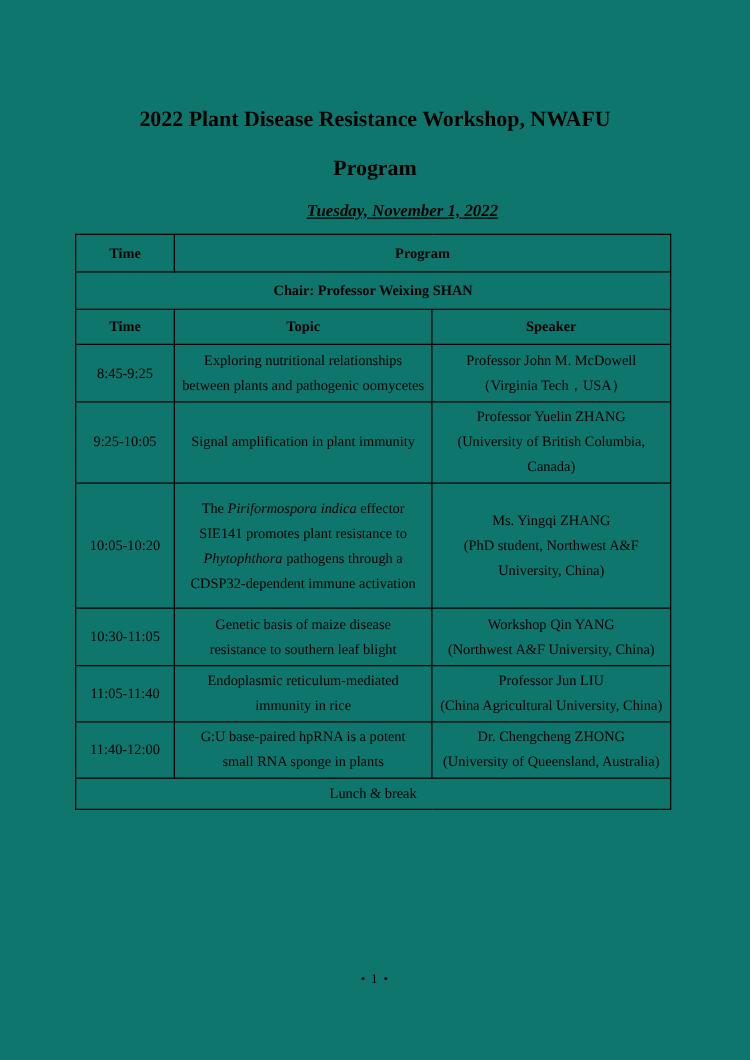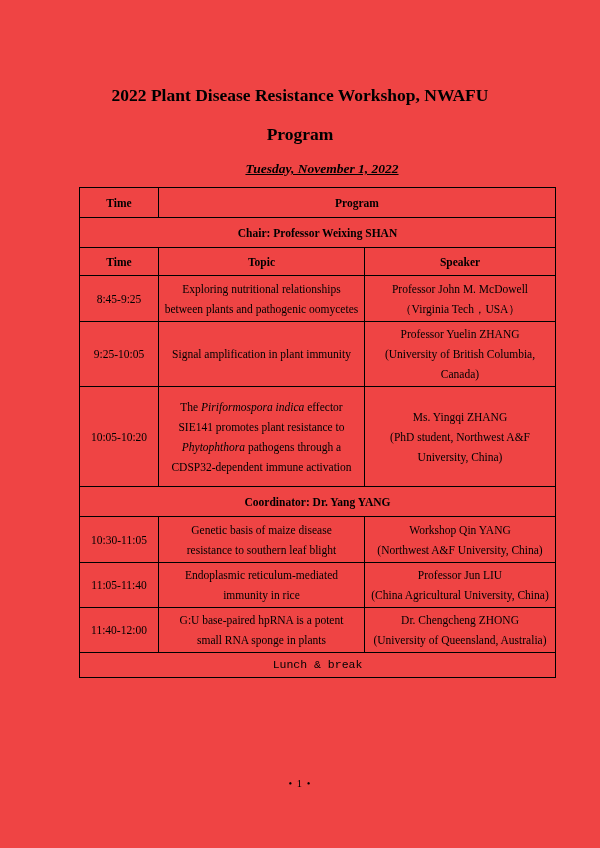--- a/index.html
+++ b/index.html
@@ -5,21 +5,21 @@
   html, body { margin: 0; padding: 0; }
   body {
     width: 600px; height: 848px;
     background: #ffffff;
     color: #000000;
     font-family: "Liberation Serif", "DejaVu Serif", serif;
   }
   .page {
     position: relative;
     width: 600px; height: 848px;
-    background: #ef4444;
+    background: #0f766e;
     overflow: hidden;
   }
   .doc-title {
     margin: 0;
     padding-top: 84px;
     text-align: center;
     font-size: 17.5px;
     font-weight: bold;
     line-height: 22px;
   }
@@ -37,21 +37,21 @@
     text-align: center;
     font-size: 13.5px;
     font-weight: bold;
     font-style: italic;
     text-decoration: underline;
     line-height: 17px;
     padding-left: 44px;
   }
   table.program {
     position: absolute;
-    left: 79px; top: 187px;
+    left: 60px; top: 187px;
     width: 476px;
     border-collapse: collapse;
     table-layout: fixed;
     border: 1.5px solid #000;
   }
   table.program td {
     border: 1px solid #000;
     text-align: center;
     vertical-align: middle;
     font-size: 11.5px;
@@ -127,23 +127,20 @@
             <div class="ln">SIE141 promotes plant resistance to</div>
             <div class="ln"><i>Phytophthora</i> pathogens through a</div>
             <div class="ln">CDSP32-dependent immune activation</div>
           </td>
           <td>
             <div class="ln">Ms. Yingqi ZHANG</div>
             <div class="ln">(PhD student, Northwest A&amp;F</div>
             <div class="ln">University, China)</div>
           </td>
         </tr>
-        <tr style="height: 30px;">
-          <td class="bold" colspan="3">Coordinator: Dr. Yang YANG</td>
-        </tr>
         <tr style="height: 46px;">
           <td>10:30-11:05</td>
           <td>
             <div class="ln">Genetic basis of maize disease</div>
             <div class="ln">resistance to southern leaf blight</div>
           </td>
           <td>
             <div class="ln">Workshop Qin YANG</div>
             <div class="ln">(Northwest A&amp;F University, China)</div>
           </td>
@@ -163,20 +160,20 @@
           <td>11:40-12:00</td>
           <td>
             <div class="ln">G:U base-paired hpRNA is a potent</div>
             <div class="ln">small RNA sponge in plants</div>
           </td>
           <td>
             <div class="ln">Dr. Chengcheng ZHONG</div>
             <div class="ln">(University of Queensland, Australia)</div>
           </td>
         </tr>
-        <tr style="height: 18px; font-family: Liberation Mono, monospace;">
+        <tr style="height: 18px;">
           <td colspan="3">Lunch &amp; break</td>
         </tr>
       </tbody>
   </table>
 
   <div class="page-number">• 1 •</div>
 </div>
 
 </body></html>

